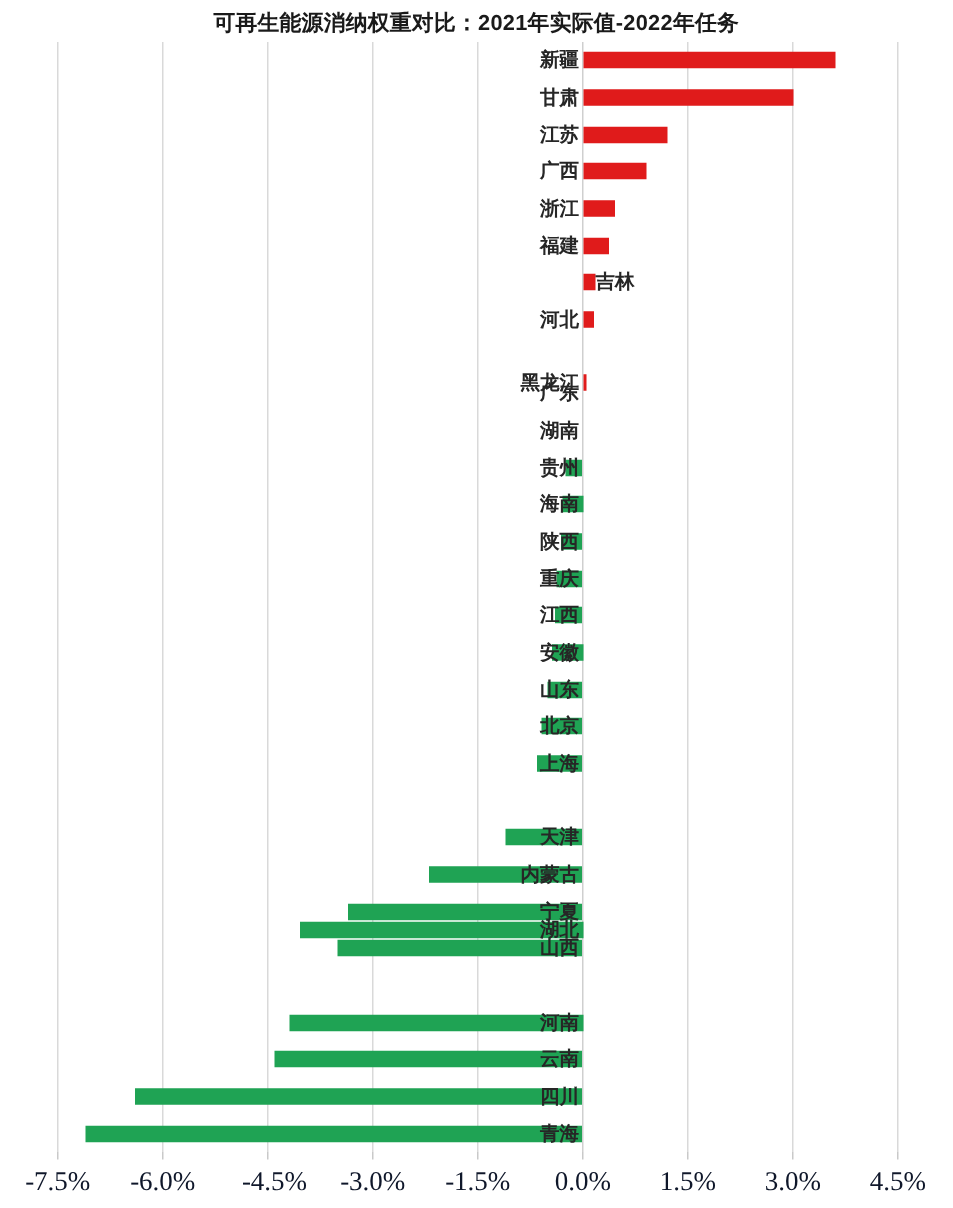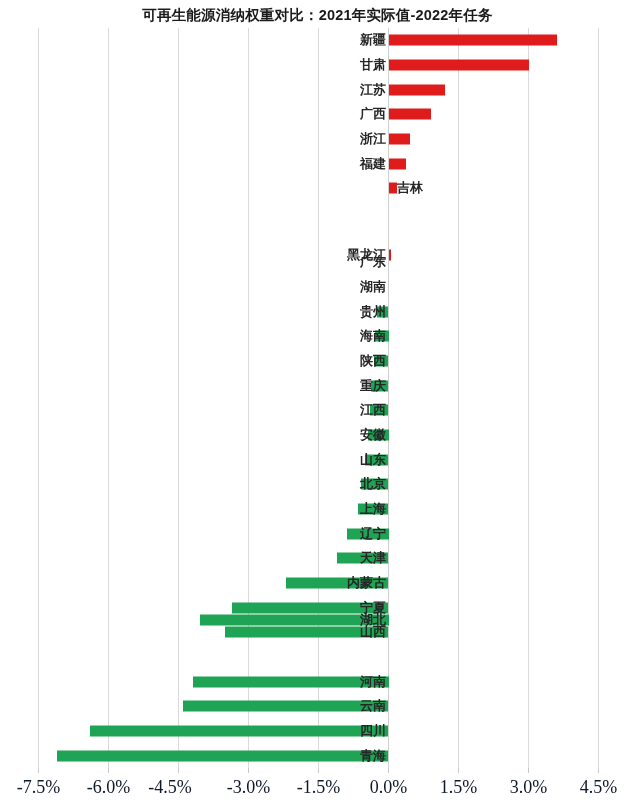--- a/index.html
+++ b/index.html
@@ -137,20 +137,24 @@
         <div class="cat-label">浙江</div>
       </div>
       <div class="bar-row" style="top: 123.333px; height: 24.6667px;">
         <div class="bar pos" title="福建" style="left: 388.5px; width: 17.7333px; background: rgb(224, 27, 27);"></div>
         <div class="cat-label">福建</div>
       </div>
       <div class="bar-row" style="top: 148px; height: 24.6667px; padding-left: 37px;">
         <div class="bar pos" title="吉林" style="left: 388.5px; width: 8.4px; background: rgb(224, 27, 27);"></div>
         <div class="cat-label">吉林</div>
       </div>
+      <div class="bar-row" style="top: 172.667px; height: 24.6667px;">
+        <div class="bar pos" title="河北" style="left: 388.5px; width: 7.93333px; background: rgb(224, 27, 27);"></div>
+        <div class="cat-label">河北</div>
+      </div>
       <div class="bar-row" style="top: 215px; height: 24.6667px;">
         <div class="bar pos" title="黑龙江" style="left: 388.5px; width: 2.33333px; background: rgb(224, 27, 27);"></div>
         <div class="cat-label">黑龙江</div>
       </div>
       <div class="bar-row" style="top: 222px; height: 24.6667px;">
         <div class="bar pos" title="广东" style="left: 388.5px; width: 0px; background: rgb(224, 27, 27);"></div>
         <div class="cat-label">广东</div>
       </div>
       <div class="bar-row" style="top: 246.667px; height: 24.6667px;">
         <div class="bar pos" title="湖南" style="left: 388.5px; width: 0px; background: rgb(224, 27, 27);"></div>
@@ -184,24 +188,20 @@
         <div class="bar neg" title="山东" style="left: 365.167px; width: 23.3333px; background: rgb(31, 163, 84);"></div>
         <div class="cat-label">山东</div>
       </div>
       <div class="bar-row" style="top: 444px; height: 24.6667px;">
         <div class="bar neg" title="北京" style="left: 361.433px; width: 27.0667px; background: rgb(31, 163, 84);"></div>
         <div class="cat-label">北京</div>
       </div>
       <div class="bar-row" style="top: 468.667px; height: 24.6667px;">
         <div class="bar neg" title="上海" style="left: 358.167px; width: 30.3333px; background: rgb(31, 163, 84);"></div>
         <div class="cat-label">上海</div>
-      </div>
-      <div class="bar-row" style="top: 493.333px; height: 24.6667px;">
-        <div class="bar neg" title="辽宁" style="left: 346.5px; width: 42px; background: rgb(31, 163, 84);"></div>
-        <div class="cat-label">辽宁</div>
       </div>
       <div class="bar-row" style="top: 518px; height: 24.6667px;">
         <div class="bar neg" title="天津" style="left: 337.167px; width: 51.3333px; background: rgb(31, 163, 84);"></div>
         <div class="cat-label">天津</div>
       </div>
       <div class="bar-row" style="top: 542.667px; height: 24.6667px;">
         <div class="bar neg" title="内蒙古" style="left: 285.833px; width: 102.667px; background: rgb(31, 163, 84);"></div>
         <div class="cat-label">内蒙古</div>
       </div>
       <div class="bar-row" style="top: 567.333px; height: 24.6667px;">
@@ -233,21 +233,21 @@
         <div class="cat-label">青海</div>
       </div>
     </div>
 
   <div id="axis-area">
       <div class="tick-mark" style="left: 38px;"></div>
       <div class="tick-label" style="left: 38.5px;">-7.5%</div>
       <div class="tick-mark" style="left: 108px;"></div>
       <div class="tick-label" style="left: 108.5px;">-6.0%</div>
       <div class="tick-mark" style="left: 178px;"></div>
-      <div class="tick-label" style="left: 170px;">-4.5%</div>
+      <div class="tick-label" style="left: 183px;">-4.5%</div>
       <div class="tick-mark" style="left: 248px;"></div>
       <div class="tick-label" style="left: 248.5px;">-3.0%</div>
       <div class="tick-mark" style="left: 318px;"></div>
       <div class="tick-label" style="left: 318.5px; text-align: center;">-1.5%</div>
       <div class="tick-mark" style="left: 388px;"></div>
       <div class="tick-label" style="left: 388.5px;">0.0%</div>
       <div class="tick-mark" style="left: 458px;"></div>
       <div class="tick-label" style="left: 458.5px;">1.5%</div>
       <div class="tick-mark" style="left: 528px;"></div>
       <div class="tick-label" style="left: 528.5px;">3.0%</div>

